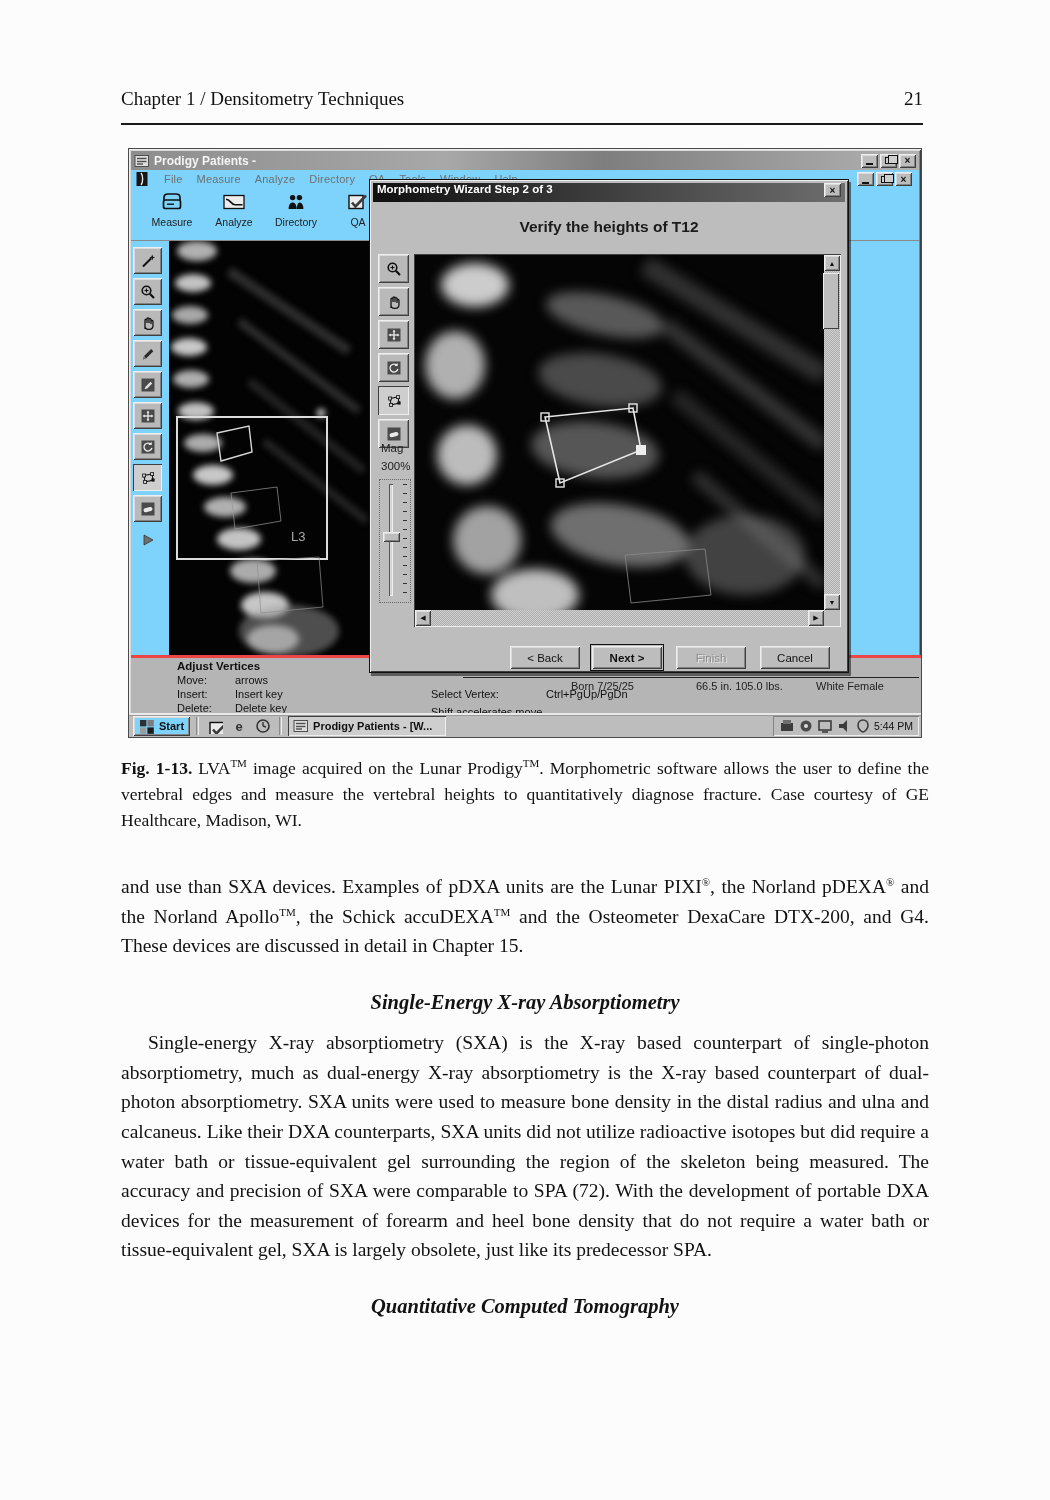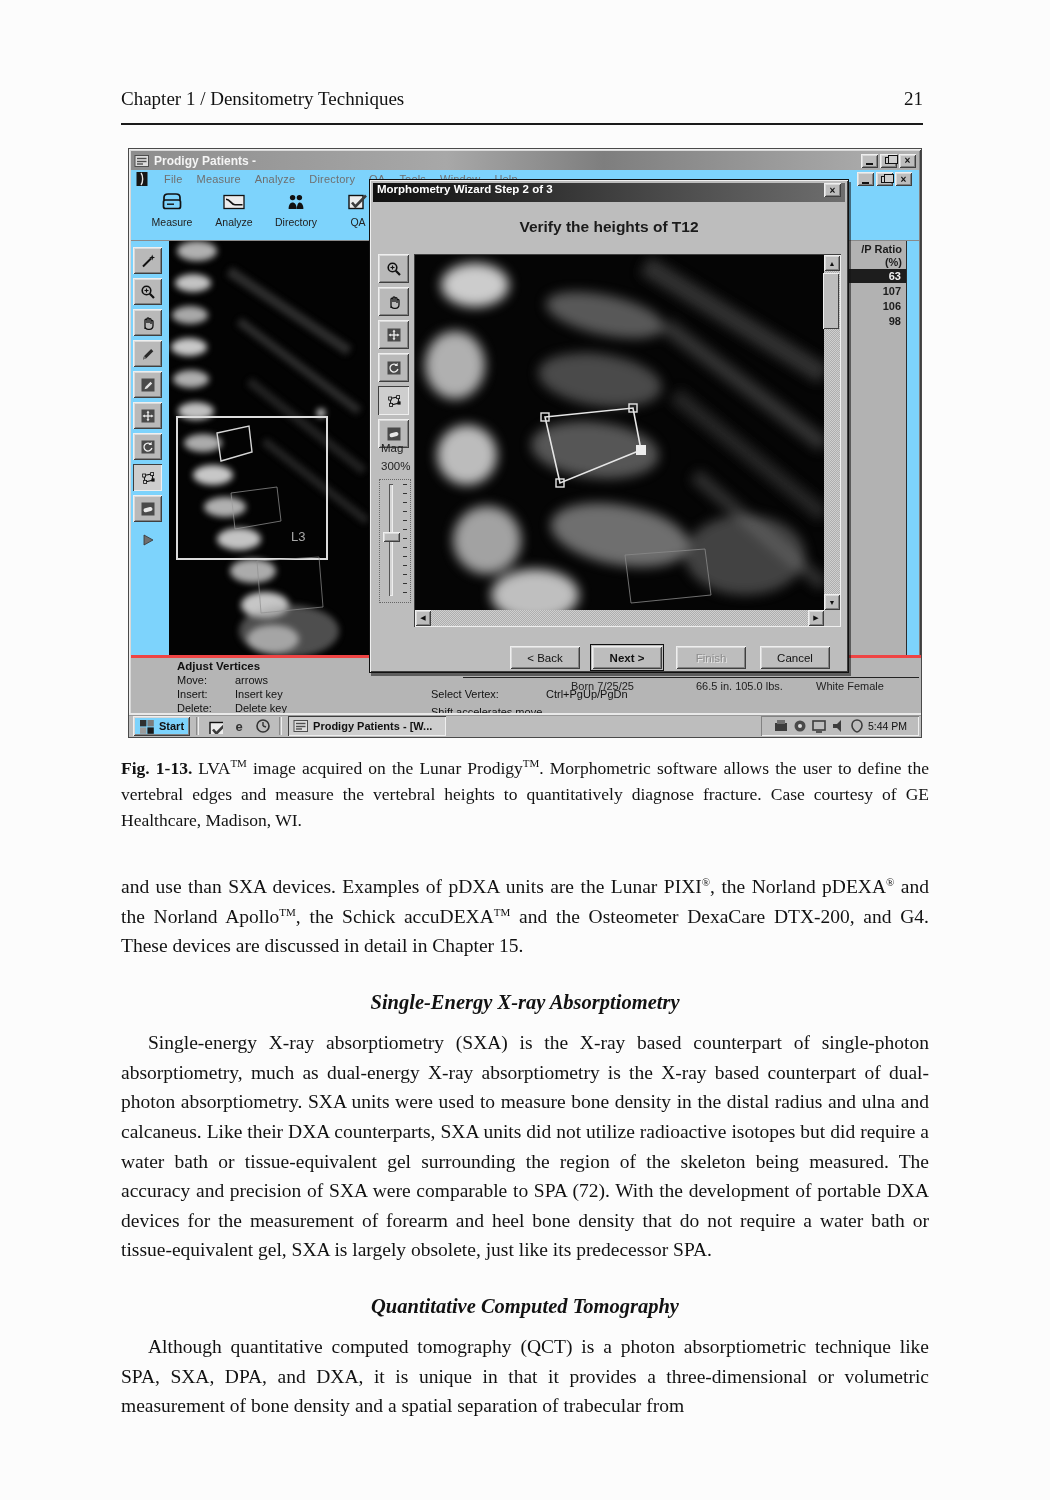--- a/index.html
+++ b/index.html
@@ -63,21 +63,21 @@
   .patientrow{position:absolute;left:0;top:22px;width:790px;font-size:11px;color:#222}
   .patientrow span{position:absolute;white-space:nowrap}
 
   .taskbar{position:absolute;left:0px;top:564px;width:794px;height:26px;background:#bdbdbd;
            box-shadow:inset 0 2px 0 #e9e9e9,inset 0 3px 0 #9a9a9a;display:flex;align-items:center;padding:0 4px;gap:4px}
   .startbtn{height:20px;padding:0 6px;display:flex;align-items:center;gap:4px;font-weight:bold;font-size:11px}
   .tkdiv{width:3px;height:18px;border-left:1px solid #8a8a8a;border-right:1px solid #eee;margin:0 2px}
   .qlbtn{width:20px;height:18px;display:flex;align-items:center;justify-content:center}
   .taskbtn{height:20px;width:158px;display:flex;align-items:center;gap:4px;padding:0 5px;font-weight:bold;font-size:11px;
            background:#cecece;box-shadow:inset 1px 1px 0 #3f3f3f,inset -1px -1px 0 #efefef;white-space:nowrap;overflow:hidden}
-  .tray{margin-left:auto;height:20px;display:flex;align-items:center;gap:3px;padding:0 12px;font-size:10.5px;
+  .tray{margin-left:auto;height:20px;display:flex;align-items:center;gap:3px;padding:0 6px;font-size:10.5px;
         box-shadow:inset 1px 1px 0 #828282,inset -1px -1px 0 #efefef}
 
   
   .dlg{position:absolute;left:240px;top:30px;width:480px;height:494px;background:#bdbdbd;border:1px solid #111;
        box-shadow:inset 1px 1px 0 #efefef,inset -1px -1px 0 #3f3f3f,2px 3px 0 rgba(20,20,20,.55);z-index:5}
   .dtbar{position:absolute;left:3px;top:3px;width:472px;height:19px;background:linear-gradient(90deg,#101010,#6e6e6e);
          display:flex;padding:0 4px;color:#fff;font-weight:bold;font-size:11.5px}
   .dheading{position:absolute;left:0;top:38px;width:100%;text-align:center;font-size:15.5px;font-weight:bold;color:#1b1b1b}
   .dpal{position:absolute;left:8px;top:74px;display:flex;flex-direction:column;gap:4px}
   .dpal .pbtn{width:31px;height:29px}
@@ -354,30 +354,20 @@
           <ellipse cx="120" cy="390" rx="50" ry="26" fill="#9a9a9a" opacity=".5"></ellipse>
         </g>
         <rect x="8" y="176" width="150" height="142" fill="none" stroke="#dcdcdc" stroke-width="2"></rect>
         <polygon points="48,192 80,185 83,211 52,220" fill="none" stroke="#d6d6d6" stroke-width="1.4"></polygon>
         <polygon points="62,252 108,246 112,280 66,288" fill="none" stroke="#9a9a9a" stroke-width="1" opacity=".7"></polygon>
         <polygon points="88,320 150,316 154,366 92,372" fill="none" stroke="#8e8e8e" stroke-width="1" opacity=".7"></polygon>
         <text x="122" y="300" font-size="13" fill="#a8a8a8" font-family="Liberation Sans, sans-serif">L3</text>
       </svg>
     </div>
 
-    <div class="vppanel">
-      <div class="vph">
-        <div>/P Ratio</div>
-        <div>(%)</div>
-      </div>
-      <div class="vprow sel">63</div>
-      <div class="vprow">107</div>
-      <div class="vprow">106</div>
-      <div class="vprow">98</div>
-    </div>
 
     <div class="helppanel">
       <div class="hp-title">Adjust Vertices</div>
       <span class="hp-l" style="top:16px">Move:</span>
       <span class="hp-v" style="top:16px">arrows</span>
       <span class="hp-c" style="top:5px">Select ROI:</span>
       <span class="hp-l" style="top:30px">Insert:</span>
       <span class="hp-v" style="top:30px">Insert key</span>
       <span class="hp-c" style="top:30px">Select Vertex:</span>
       <span class="abs" style="left:415px;top:30px">Ctrl+PgUp/PgDn</span>
@@ -547,16 +537,15 @@
     </div>
   </div>
 
   <p class="caption"><span class="capb">Fig. 1-13.</span><span>LVA</span><sup>TM</sup><span> image acquired on the Lunar Prodigy</span><sup>TM</sup><span>. Morphometric software allows the user to define the vertebral edges and measure the vertebral heights to quantitatively diagnose fracture. Case courtesy of GE Healthcare, Madison, WI.</span></p>
 
   <div class="bodytext">
     <p><span>and use than SXA devices. Examples of pDXA units are the Lunar PIXI</span><sup>®</sup><span>, the Norland pDEXA</span><sup>®</sup><span> and the Norland Apollo</span><sup>TM</sup><span>, the Schick accuDEXA</span><sup>TM</sup><span> and the Osteometer DexaCare DTX-200, and G4. These devices are discussed in detail in Chapter 15.</span></p>
     <h2>Single-Energy X-ray Absorptiometry</h2>
     <p class="ind">Single-energy X-ray absorptiometry (SXA) is the X-ray based counterpart of single-photon absorptiometry, much as dual-energy X-ray absorptiometry is the X-ray based counterpart of dual-photon absorptiometry. SXA units were used to measure bone density in the distal radius and ulna and calcaneus. Like their DXA counterparts, SXA units did not utilize radioactive isotopes but did require a water bath or tissue-equivalent gel surrounding the region of the skeleton being measured. The accuracy and precision of SXA were comparable to SPA (72). With the development of portable DXA devices for the measurement of forearm and heel bone density that do not require a water bath or tissue-equivalent gel, SXA is largely obsolete, just like its predecessor SPA.</p>
     <h2>Quantitative Computed Tomography</h2>
-    <p class="ind">Although quantitative computed tomography (QCT) is a photon absorptiometric technique like SPA, SXA, DPA, and DXA, it is unique in that it provides a three-dimensional or volumetric measurement of bone density and a spatial separation of trabecular from</p>
   </div>
 
 </div>
 
 </body></html>

